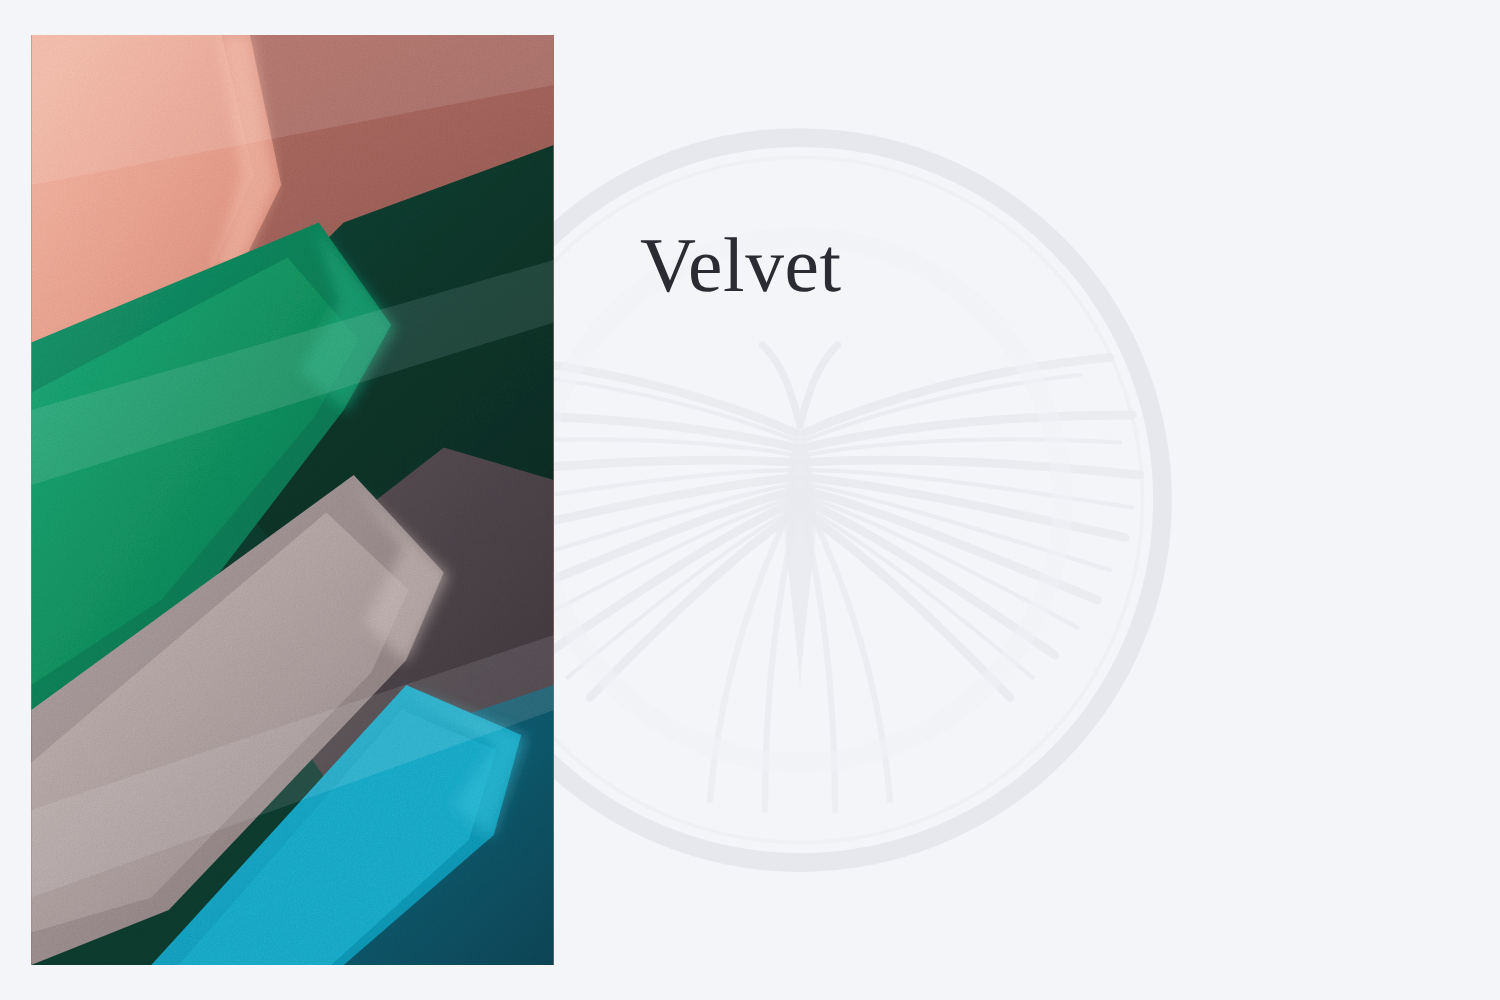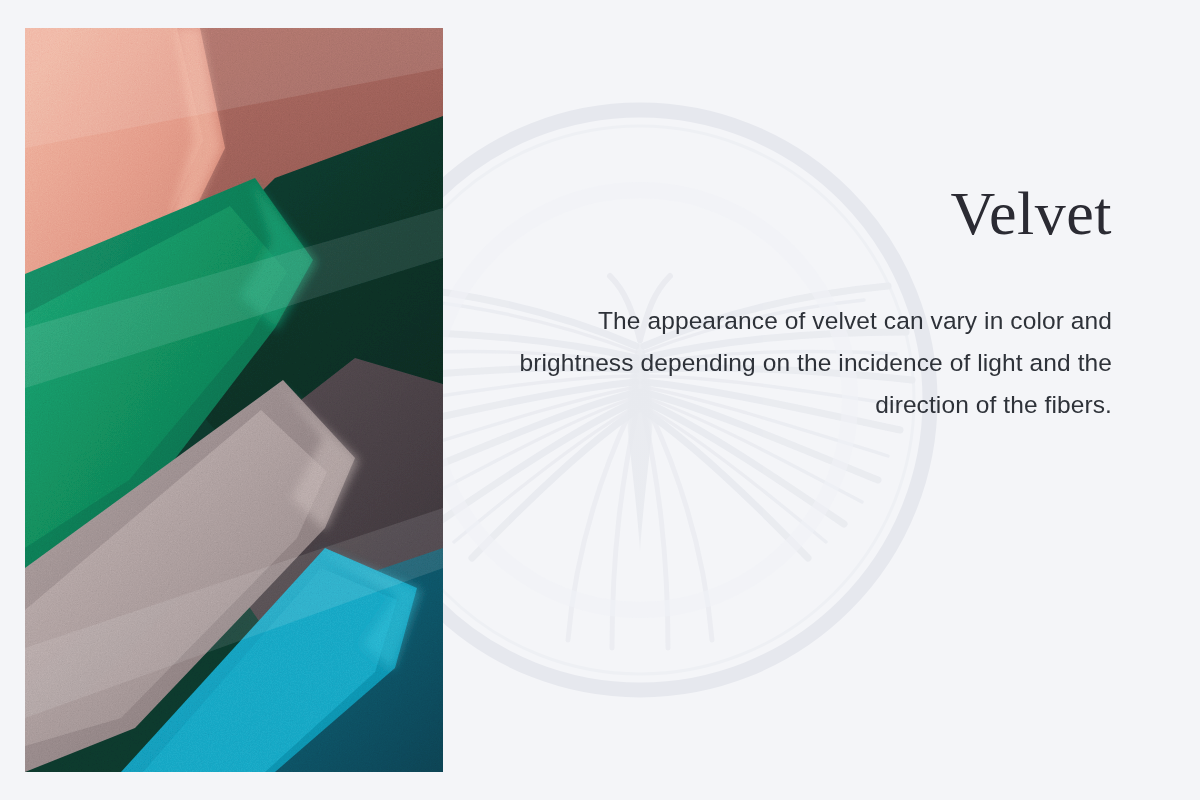--- a/index.html
+++ b/index.html
@@ -48,21 +48,20 @@
   }
   .photo-panel svg { display: block; width: 100%; height: 100%; }
 
   
   .content {
     position: absolute;
     left: 512px;
     top: 182px;
     width: 600px;
     z-index: 3;
-    text-align: right;
   }
   .title {
     font-family: "Liberation Serif", "DejaVu Serif", serif;
     font-size: 62px;
     line-height: 1.0;
     font-weight: 400;
     color: #2b2b33;
     letter-spacing: 0.5px;
     margin: 0 0 56px 0;
     white-space: nowrap;
@@ -267,16 +266,15 @@
           <polygon points="0,0 418,0 418,40 0,120" fill="#ffffff"></polygon>
           <polygon points="0,300 418,180 418,230 0,360" fill="#ffffff"></polygon>
           <polygon points="0,620 418,480 418,540 0,690" fill="#ffffff"></polygon>
         </g>
       </g>
     </svg>
   </figure>
 
   <div class="content">
     <h1 class="title">Velvet</h1>
-    <p class="body-paragraph">The appearance of velvet can vary in color and brightness depending on the incidence of light and the direction of the fibers.</p>
   </div>
 
 </div>
 
 </body></html>

